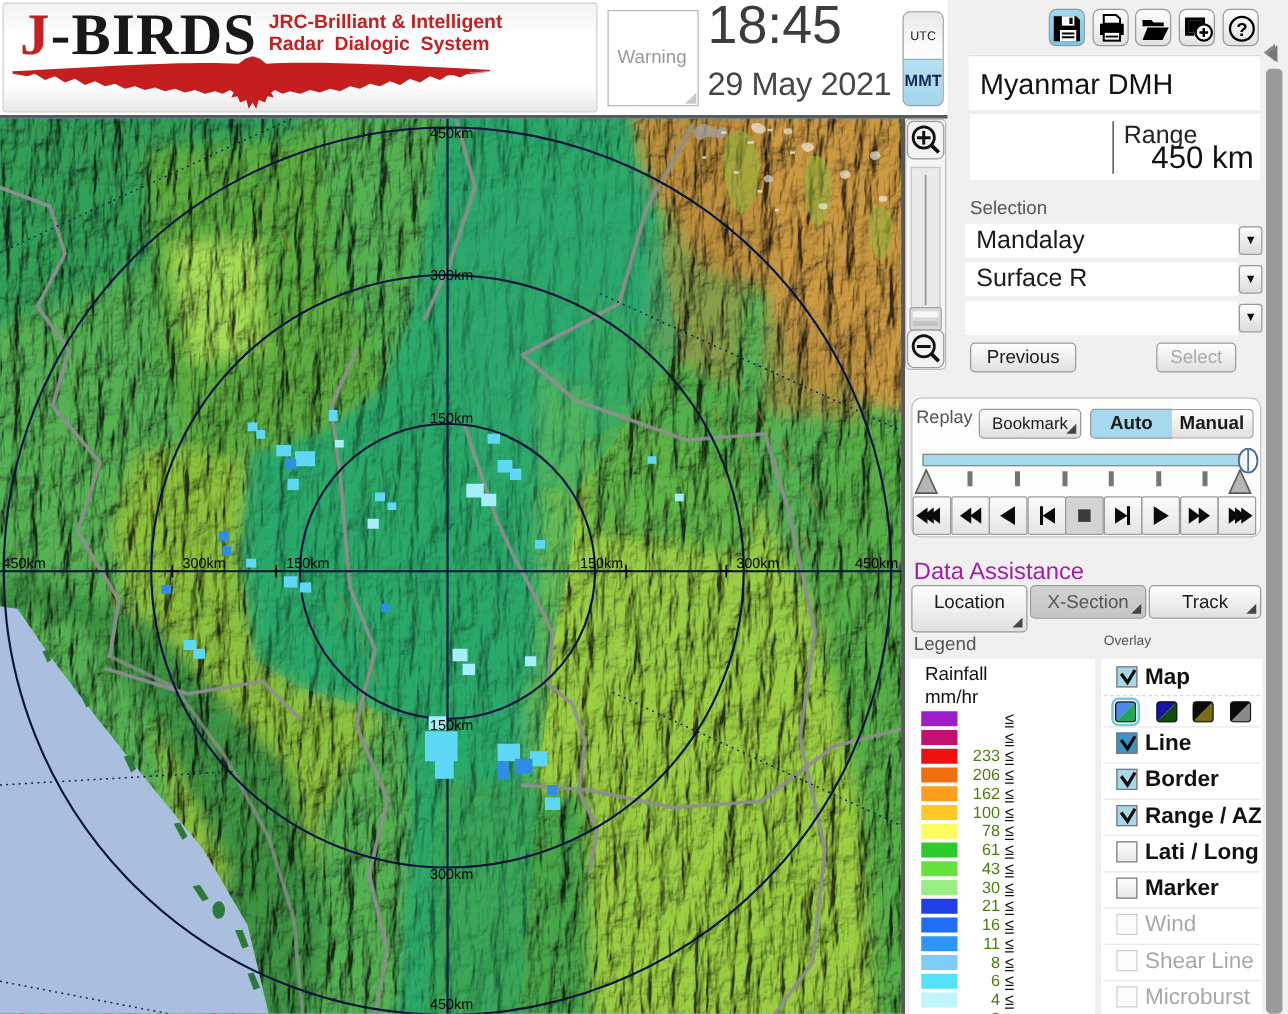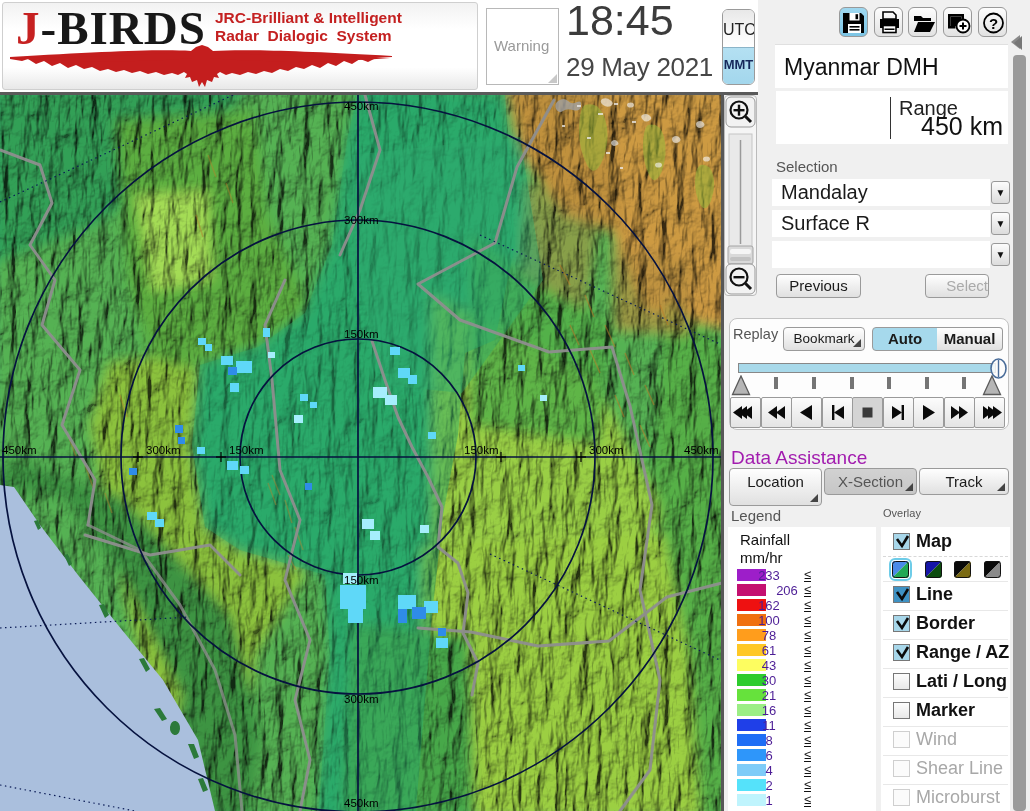--- a/index.html
+++ b/index.html
@@ -13,60 +13,60 @@
 #jbirds{left:16px;top:1px;font-family:"Liberation Serif",serif;font-weight:bold;font-size:47px;color:#181818;letter-spacing:1px;}
 #jbirds .j{color:#c62121;}
 .tag{left:215px;color:#c42020;font-weight:bold;font-size:15.5px;letter-spacing:0px;}
 
 #warnbox{left:486px;top:8px;width:73px;height:77px;background:#fff;border:1px solid #b8b8b8;}
 #warnbox span{position:absolute;left:7px;top:28px;color:#9a9a9a;font-size:15px;}
 #warngrip{position:absolute;right:1px;bottom:1px;width:0;height:0;border-left:9px solid transparent;border-bottom:9px solid #c8c8c8;}
 #time{left:566px;top:-4px;font-size:43px;color:#3c3c3c;}
 #date{left:566px;top:52px;font-size:26px;color:#464646;letter-spacing:-0.3px;}
 #utcmmt{left:722px;top:9px;width:33px;height:76px;border:1px solid #9a9a9a;border-radius:6px;overflow:hidden;background:#fff;}
-#utc{position:absolute;left:0;top:0;width:100%;height:37px;background:linear-gradient(#e8e8e8,#f8f8f8 60%,#fff);color:#222;font-size:16px;text-align:center;line-height:40px;}
+#utc{position:absolute;left:0;top:0;width:100%;height:37px;background:linear-gradient(#e8e8e8,#f8f8f8 60%,#fff);color:#222;font-size:10px;text-align:center;line-height:40px;}
 #mmt{position:absolute;left:0;top:37px;width:100%;height:39px;background:linear-gradient(#b4e0f2,#a2d6ec);color:#15275a;font-weight:bold;font-size:13px;text-align:center;line-height:34px;border-top:1px solid #8ab4c8;}
 .tbtn{top:7px;width:29px;height:30px;border:1px solid #999;border-radius:6px;background:linear-gradient(#fdfdfd,#e2e2e2);}
 .tbtn.sel{background:linear-gradient(#9fd8f0,#7cc4e4);}
 .tbtn svg{position:absolute;left:0;top:0;}
 #coltri{left:1011px;top:35px;width:0;height:0;border-top:7px solid transparent;border-bottom:7px solid transparent;border-right:9px solid #8a8a8a;}
 #dmhbox{left:775px;top:44px;width:233px;height:44px;background:#fff;border-top:1px solid #e0e0e0;}
 #dmhbox span{position:absolute;left:9px;top:9px;font-size:23px;color:#111;}
 
 #rpanel{left:724px;top:95px;width:306px;height:716px;background:#f0f0f0;}
 #mapedge{left:721px;top:95px;width:3px;height:716px;background:#585858;}
 #rangebox{left:776px;top:91px;width:232px;height:53px;background:#fff;}
 #rangediv{left:890px;top:97px;width:1px;height:42px;background:#333;}
 #rangelbl{left:899px;top:97px;font-size:20px;color:#222;}
 #rangeval{left:890px;top:112px;width:113px;text-align:right;font-size:25px;color:#111;}
 #sellbl{left:776px;top:158px;font-size:15px;color:#555;}
 .ddrow{left:772px;width:218px;height:27px;background:#fff;}
 .ddrow span{position:absolute;left:9px;top:2px;font-size:20px;color:#1a1a1a;}
 .ddbtn{left:991px;width:19px;height:23px;border:1px solid #999;border-radius:3px;background:linear-gradient(#fcfcfc,#dcdcdc);color:#111;font-size:10px;text-align:center;line-height:22px;}
 .btn{border:1px solid #9a9a9a;border-radius:4px;background:linear-gradient(#fefefe,#e0e0e0);font-size:15px;color:#1a1a1a;text-align:center;}
-.btn.dis{color:#aaa;text-align:right;}
+.btn.dis{color:#aaa;}
 .btn.pressed{background:linear-gradient(#d2d2d2,#c6c6c6);color:#555;}
 .cornertri{position:absolute;right:3px;bottom:3px;width:0;height:0;border-left:8px solid transparent;border-bottom:8px solid #444;}
 
 #replaybox{left:729px;top:318px;width:280px;height:112px;background:#fdfdfd;border:1px solid #c2c2c2;border-radius:8px;}
 #replaylbl{left:733px;top:326px;font-size:14.5px;color:#555;}
 #track{left:738px;top:363px;width:258px;height:10px;background:#a8d9ea;border:1px solid #888;}
 #thumb{left:990px;top:358px;}
 .tick{top:377px;width:4px;height:12px;background:#757575;}
 .ticktri{top:375px;}
 .pbtn{top:397px;width:31px;height:31px;border:1px solid #9a9a9a;background:linear-gradient(#fcfcfc,#e4e4e4);border-radius:2px;}
 .pbtn.pressed{background:#d4d4d4;}
 #dalbl{left:731px;top:447px;font-size:19px;color:#a21caf;}
 
 #leglbl{left:731px;top:507px;font-size:15px;color:#555;}
 #ovllbl{left:883px;top:507px;font-size:11px;color:#555;}
 #legbox{left:728px;top:527px;width:148px;height:284px;background:#fff;}
 #ovlbox{left:881px;top:527px;width:129px;height:284px;background:#fff;}
 .sw{left:9px;width:29px;height:12px;}
-.swval{width:62px;text-align:center;font-size:13px;color:#4c1d95;}
+.swval{width:62px;text-align:right;font-size:13px;color:#4d7c0f;margin-top:29px;}
 .leq{font-size:13px;color:#111;border-bottom:1px solid #111;line-height:13px;}
 .cb{left:12px;width:17px;height:17px;border:1px solid #777;background:linear-gradient(#fdfdfd,#e8e8e8);}
 .cb.chk{background:#a8d7ea;}
 .cb.chkd{background:#3f92c4;}
 .cb.off{border-color:#cfcfcf;background:#fbfbfb;}
 .ovltxt{left:35px;font-size:18px;font-weight:bold;color:#111;}
 .ovltxt.dis{color:#a8a8a8;font-weight:normal;}
 .ovlsep{left:2px;width:125px;height:1px;background:#e8e8e8;}
 
 #splitbar{left:1013px;top:55px;width:13px;height:756px;background:#9a9a9a;border-radius:4px;}

